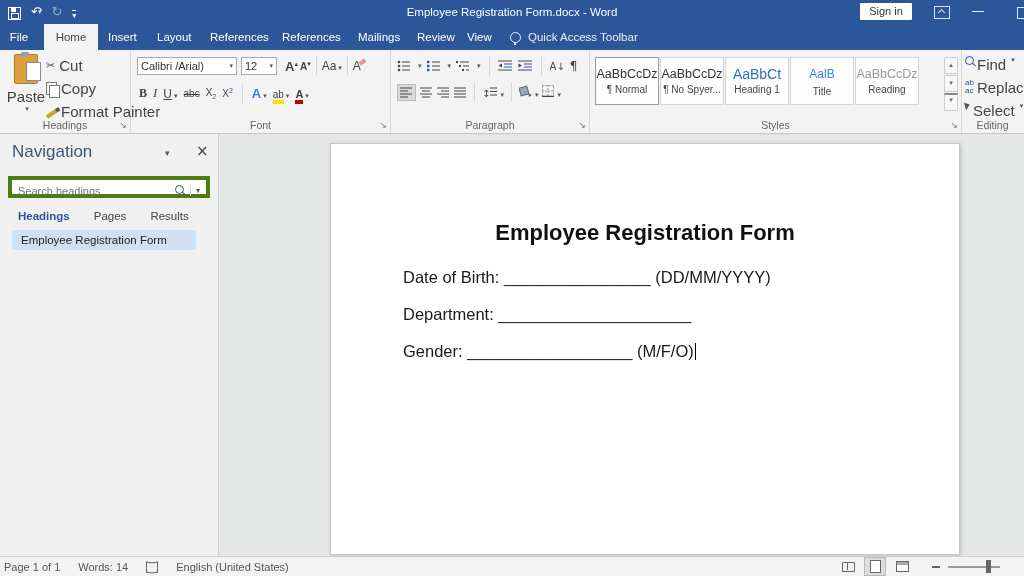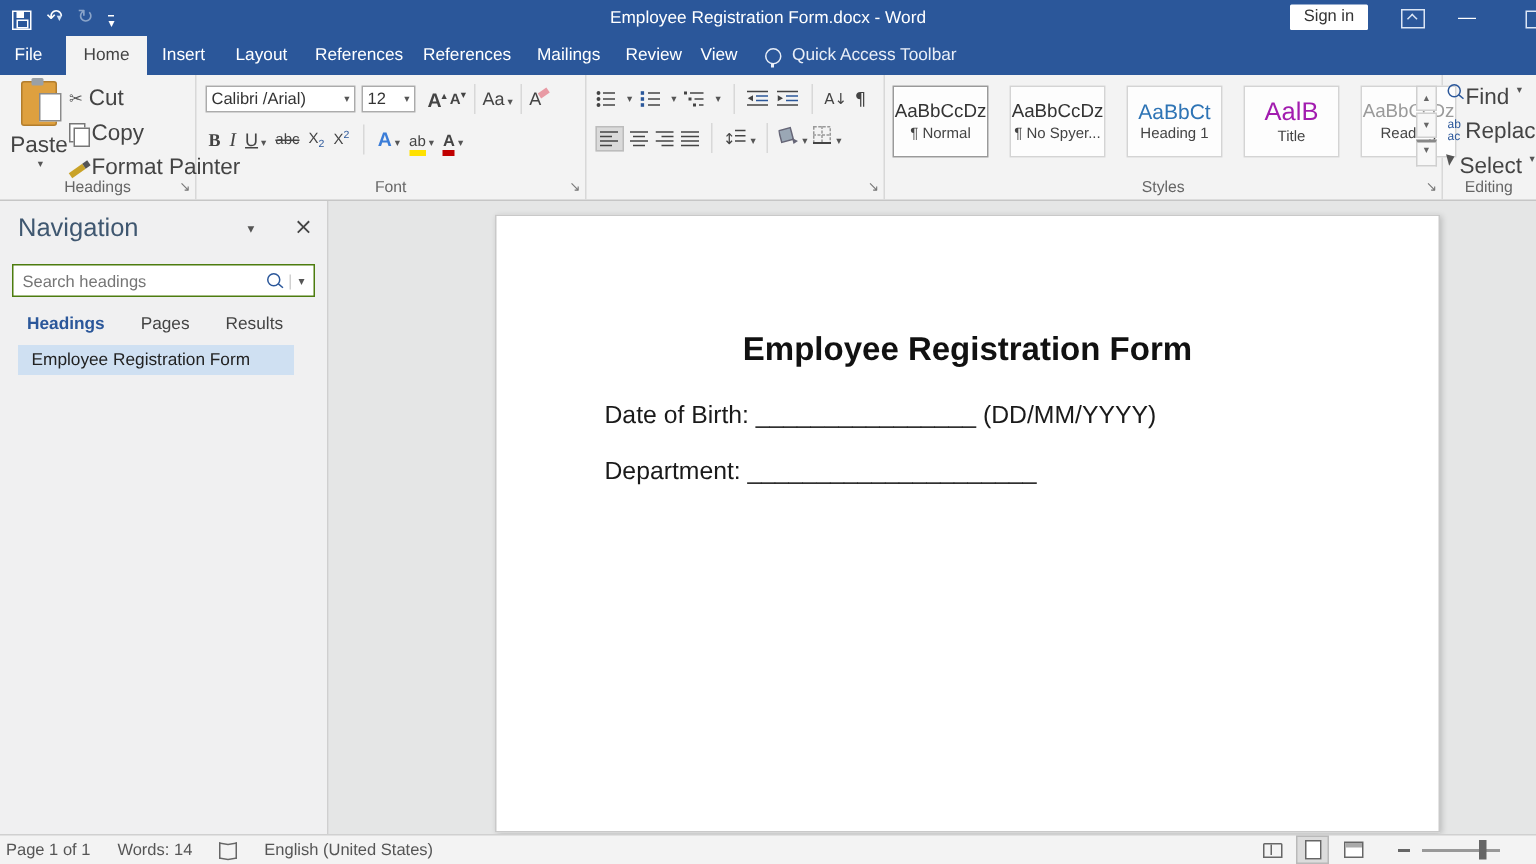--- a/index.html
+++ b/index.html
@@ -78,46 +78,46 @@
   .b-color{font-size:11px;font-weight:bold;border-bottom:4px solid #c00000;line-height:11px}
 
   #grp-paragraph{left:391px;width:199px}
   #para-row1{left:6px;top:6px;gap:5px}
   #para-row2{left:6px;top:32px;gap:4px}
   .pressed{background:#dadada;border:1px solid #bcbcbc;padding:2px}
   .pilcrow{font-size:12px;color:#444}
   svg.li{display:block}
 
   #grp-styles{left:590px;width:372px}
-  #chips{left:5px;top:7px;gap:14px;align-items:center}
+  #chips{left:5px;top:7px;gap:1px;align-items:center}
   .chip{width:64px;height:48px;background:#fdfdfd;border:1px solid #d4d4d4;text-align:center;
     display:flex;flex-direction:column;justify-content:center;gap:2px;box-sizing:border-box}
   .chip.sel{border:1px solid #9a9a9a;box-shadow:inset 0 0 0 1px #fff}
   .sample{font-size:12.5px;color:#333;line-height:15px}
   .sname{font-size:10px;color:#444}
   .s-h1{color:#2e74b5;font-size:14px}
-  .s-title{font-size:17px;color:#a21caf;line-height:19px}
+  .s-title{font-size:12px;color:#3b82f6;line-height:19px}
   .s-reading{color:#9a9a9a}
   #style-scroll{right:3px;top:7px;width:14px;display:flex;flex-direction:column;gap:1px}
   .sarr{height:15px;border:1px solid #cfcfcf;background:#f7f7f7;font-size:7px;color:#666;text-align:center;line-height:14px}
 
   #grp-editing{left:961px;width:63px;border-right:none}
   #edit-col{left:4px;top:6px;display:flex;flex-direction:column;gap:6px}
   .edit-item{display:flex;align-items:flex-start;gap:3px}
   .mag{width:7px;height:7px;border:1.4px solid #2b579a;border-radius:50%;position:relative;display:inline-block}
   .mag:after{content:"";position:absolute;left:6px;top:7px;width:4px;height:1.4px;background:#2b579a;transform:rotate(40deg)}
   .ic-replace{font-size:8px;color:#2b579a;line-height:8px}
   .ic-select{width:0;height:0;border-left:5px solid #555;border-top:3px solid transparent;border-bottom:5px solid transparent;transform:rotate(-15deg);display:inline-block}
 
   
   #navpane{left:0;top:134px;width:219px;height:422px;background:#f0f0f1;border-right:1px solid #cfcfcf;box-sizing:border-box}
   #nav-title{left:12px;top:8px;font-size:17px;color:#3f5770}
   #nav-drop{left:165px;top:14px;font-size:9px;color:#555}
   #nav-close{left:196px;top:8px;font-size:15px;color:#444}
-  #nav-search{left:8px;top:42px;width:202px;height:22px;background:#fff;border:1px solid #4d7c0f;box-sizing:border-box}
+  #nav-search{left:8px;top:42px;width:202px;height:22px;background:#fff;border:4px solid #4d7c0f;box-sizing:border-box}
   #nav-search input{position:absolute;left:4px;top:1px;width:150px;height:18px;border:none;outline:none;
     font-size:11px;color:#444;font-family:"Liberation Sans",sans-serif;background:transparent}
   #nav-search .mag{position:absolute;right:22px;top:5px}
   #nav-search .sdrop{position:absolute;right:6px;top:6px;font-size:8px;color:#555;border-left:1px solid #d0d0d0;padding-left:5px;line-height:10px}
   #nav-tabs{left:18px;top:76px;gap:24px;font-size:11.5px;color:#444}
   #nav-tab-headings{color:#2b579a;font-weight:bold}
   #nav-item{left:12px;top:96px;width:184px;height:20px;background:#cfe0f2;font-size:11.5px;color:#222;
     line-height:20px;padding-left:9px;box-sizing:border-box;white-space:nowrap}
 
   
@@ -343,20 +343,21 @@
             <rect x="1" y="2" width="8" height="8" fill="#9aa7b5" stroke="#667" transform="rotate(-15 5 6)"></rect>
             <polygon points="9,8 13,10 10,12" fill="#667"></polygon>
           </svg><span class="drop g">▾</span></span>
       <span><svg class="li" style="display:inline-block" width="13" height="12">
             <rect x="0.5" y="0.5" width="11" height="11" fill="none" stroke="#999" stroke-dasharray="2,1"></rect>
             <line x1="6" y1="0" x2="6" y2="12" stroke="#999" stroke-dasharray="2,1"></line>
             <line x1="0" y1="6" x2="12" y2="6" stroke="#999" stroke-dasharray="2,1"></line>
             <line x1="0" y1="11.5" x2="12" y2="11.5" stroke="#444" stroke-width="1.6"></line>
           </svg><span class="drop g">▾</span></span>
     </div>
+    <div class="grouplabel">Paragraph</div>
     <div class="launcher g">↘</div>
   </div>
 
   <div id="grp-styles" class="group">
     <div id="chips" class="ab flex">
       <div class="chip sel">
         <div class="sample">AaBbCcDz</div>
         <div class="sname">¶ Normal</div>
       </div>
       <div class="chip">
@@ -421,20 +422,21 @@
     <span>Results</span>
   </div>
   <div id="nav-item" class="ab">Employee Registration Form</div>
 </div>
 
 <div id="page" class="ab">
   <div id="doc-heading">Employee Registration Form</div>
   <div id="doc-lines">
     <div class="docline"><span>Date of Birth: ________________ (DD/MM/YYYY)</span></div>
     <div class="docline"><span>Department: _____________________</span></div>
+    <div class="docline"><span>Gender: __________________ (M/F/O)</span><span class="caret"></span></div>
   </div>
 </div>
 
 <div id="statusbar" class="ab">
   <div id="status-left" class="ab flex">
     <span>Page 1 of 1</span>
     <span>Words: 14</span>
     <span class="bookicon"></span>
     <span>English (United States)</span>
   </div>

